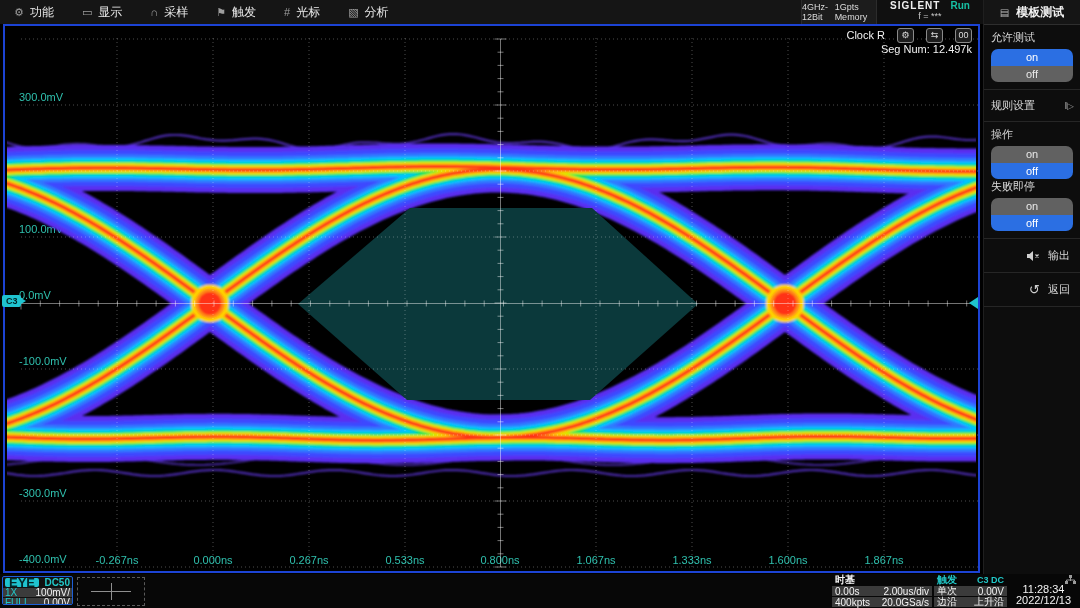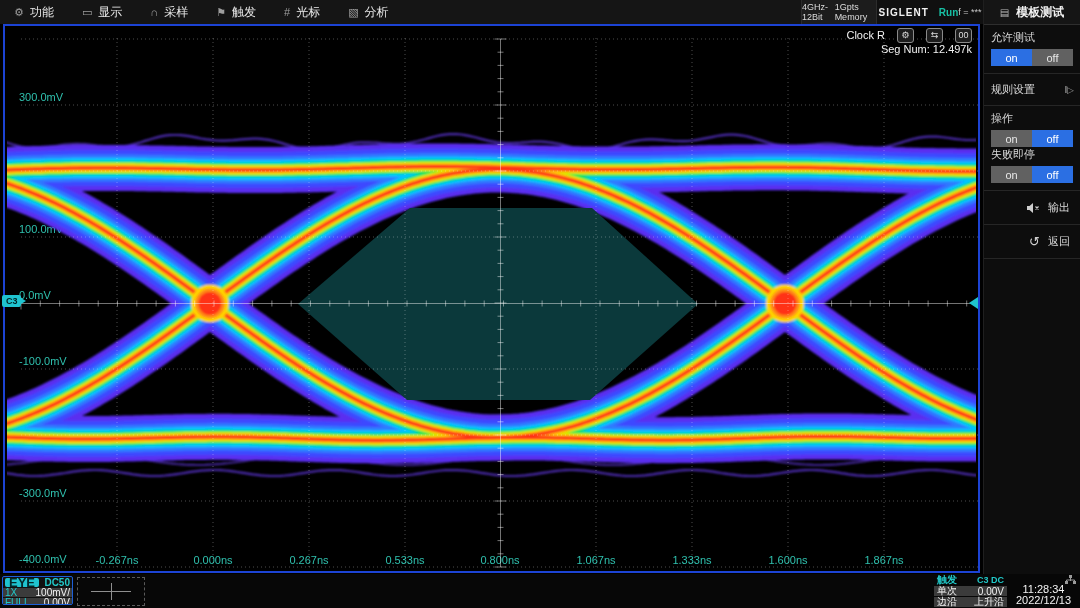--- a/index.html
+++ b/index.html
@@ -6,22 +6,22 @@
   body{width:1080px;height:608px;position:relative;overflow:hidden;
        font-family:"Liberation Sans","DejaVu Sans",sans-serif;color:#e6e6e6;}
   
   .menubar{position:absolute;left:0;top:0;width:983px;height:24px;background:#151515;
            display:flex;align-items:center;}
   .mi{display:flex;align-items:center;gap:6px;padding:0 14px;height:100%;font-size:12px;color:#e8e8e8;cursor:default;}
   .mi .ic{color:#9f9f9f;font-size:11px;line-height:1;}
   .sysinfo{position:absolute;right:97px;top:0;height:24px;display:flex;}
   .bwbox{width:74px;border-left:1px solid #2c2c2c;background:#1c1c1c;display:flex;flex-direction:row;
          justify-content:center;align-items:center;font-size:9px;line-height:10px;color:#dcdcdc;}
-  .brandbox{width:106px;border-left:1px solid #2c2c2c;background:#101010;display:flex;flex-direction:row;
-            justify-content:center;align-items:center;font-size:10px;line-height:11px;}
+  .brandbox{width:106px;border-left:1px solid #2c2c2c;background:#101010;display:flex;flex-direction:column;
+            justify-content:flex-start;align-items:center;font-size:10px;line-height:11px;}
   .brandrow{display:flex;gap:10px;align-items:baseline;}
   .brand{font-weight:bold;letter-spacing:1px;color:#f0f0f0;}
   .run{color:#17c0a4;font-weight:bold;}
   .freq{color:#c8c8c8;font-size:9px;}
   
   .display{position:absolute;left:3px;top:24px;width:977px;height:549px;border:2px solid #1c43d4;
            background:#000;box-sizing:border-box;}
   #eye-svg{position:absolute;left:0;top:0;width:973px;height:545px;display:block;}
   #eye-svg text{font-family:"Liberation Sans","DejaVu Sans",sans-serif;}
   .clockinfo{position:absolute;top:2px;right:6px;text-align:right;font-size:11px;line-height:13px;color:#f2f2f2;}
@@ -35,21 +35,21 @@
   .trigarrow{position:absolute;right:0;top:271px;width:0;height:0;border-right:9px solid #1fc3cf;
            border-top:6px solid transparent;border-bottom:6px solid transparent;}
   
   .panel{position:absolute;left:983px;top:0;width:97px;height:574px;background:#0d0d0d;
          border-left:1px solid #1f1f1f;box-sizing:border-box;font-size:11px;}
   .phead{height:24px;display:flex;align-items:center;justify-content:center;gap:7px;
          font-weight:bold;font-size:12px;color:#f2f2f2;border-bottom:1px solid #2e2e2e;background:#151515;}
   .phead .ic{color:#bdbdbd;font-size:10px;font-weight:normal;}
   .psec{padding:5px 7px 7px;border-bottom:1px solid #262626;}
   .plabel{color:#dadada;margin-bottom:4px;}
-  .toggle{display:flex;height:17px;border-radius:0;overflow:hidden;cursor:pointer;}
+  .toggle{display:flex;height:33px;border-radius:7px;overflow:hidden;cursor:pointer;flex-direction:column;}
   .toggle span{flex:1;display:flex;align-items:center;justify-content:center;font-size:11px;
                background:#616161;color:#e8e8e8;}
   .toggle span.active{background:#2b6fe3;color:#fff;}
   .drop{display:flex;align-items:center;justify-content:space-between;height:19px;background:#040404;
         border:1px solid #3c3c3c;border-radius:2px;padding:0 5px;color:#ececec;cursor:pointer;}
   .drop .chev{color:#9a9a9a;font-size:10px;}
   .prow{display:flex;align-items:center;justify-content:space-between;padding:8px 7px;color:#dadada;
         border-bottom:1px solid #262626;cursor:pointer;}
   .prow .arr{color:#8f8f8f;font-size:9px;letter-spacing:-1px;}
   .prow .lic{color:#cfcfcf;margin-right:8px;display:inline-flex;}
@@ -377,20 +377,34 @@
     </div>
     <div class="chrow gray">
       <span class="cyan">FULL</span>
       <span class="wh">0.00V</span>
     </div>
   </div>
   <div class="preview">
     <div class="hline"></div>
     <div class="vline"></div>
   </div>
+  <div class="blk tb">
+    <div class="trow">
+        <span class="wh">时基</span>
+        <span></span>
+      </div>
+    <div class="vrow">
+        <span>0.00s</span>
+        <span>2.00us/div</span>
+      </div>
+    <div class="vrow">
+        <span>400kpts</span>
+        <span>20.0GSa/s</span>
+      </div>
+  </div>
   <div class="blk tg">
     <div class="trow">
         <span class="cyan">触发</span>
         <span class="cyan" style="font-size:9px">C3 DC</span>
       </div>
     <div class="vrow">
         <span>单次</span>
         <span>0.00V</span>
       </div>
     <div class="vrow">

